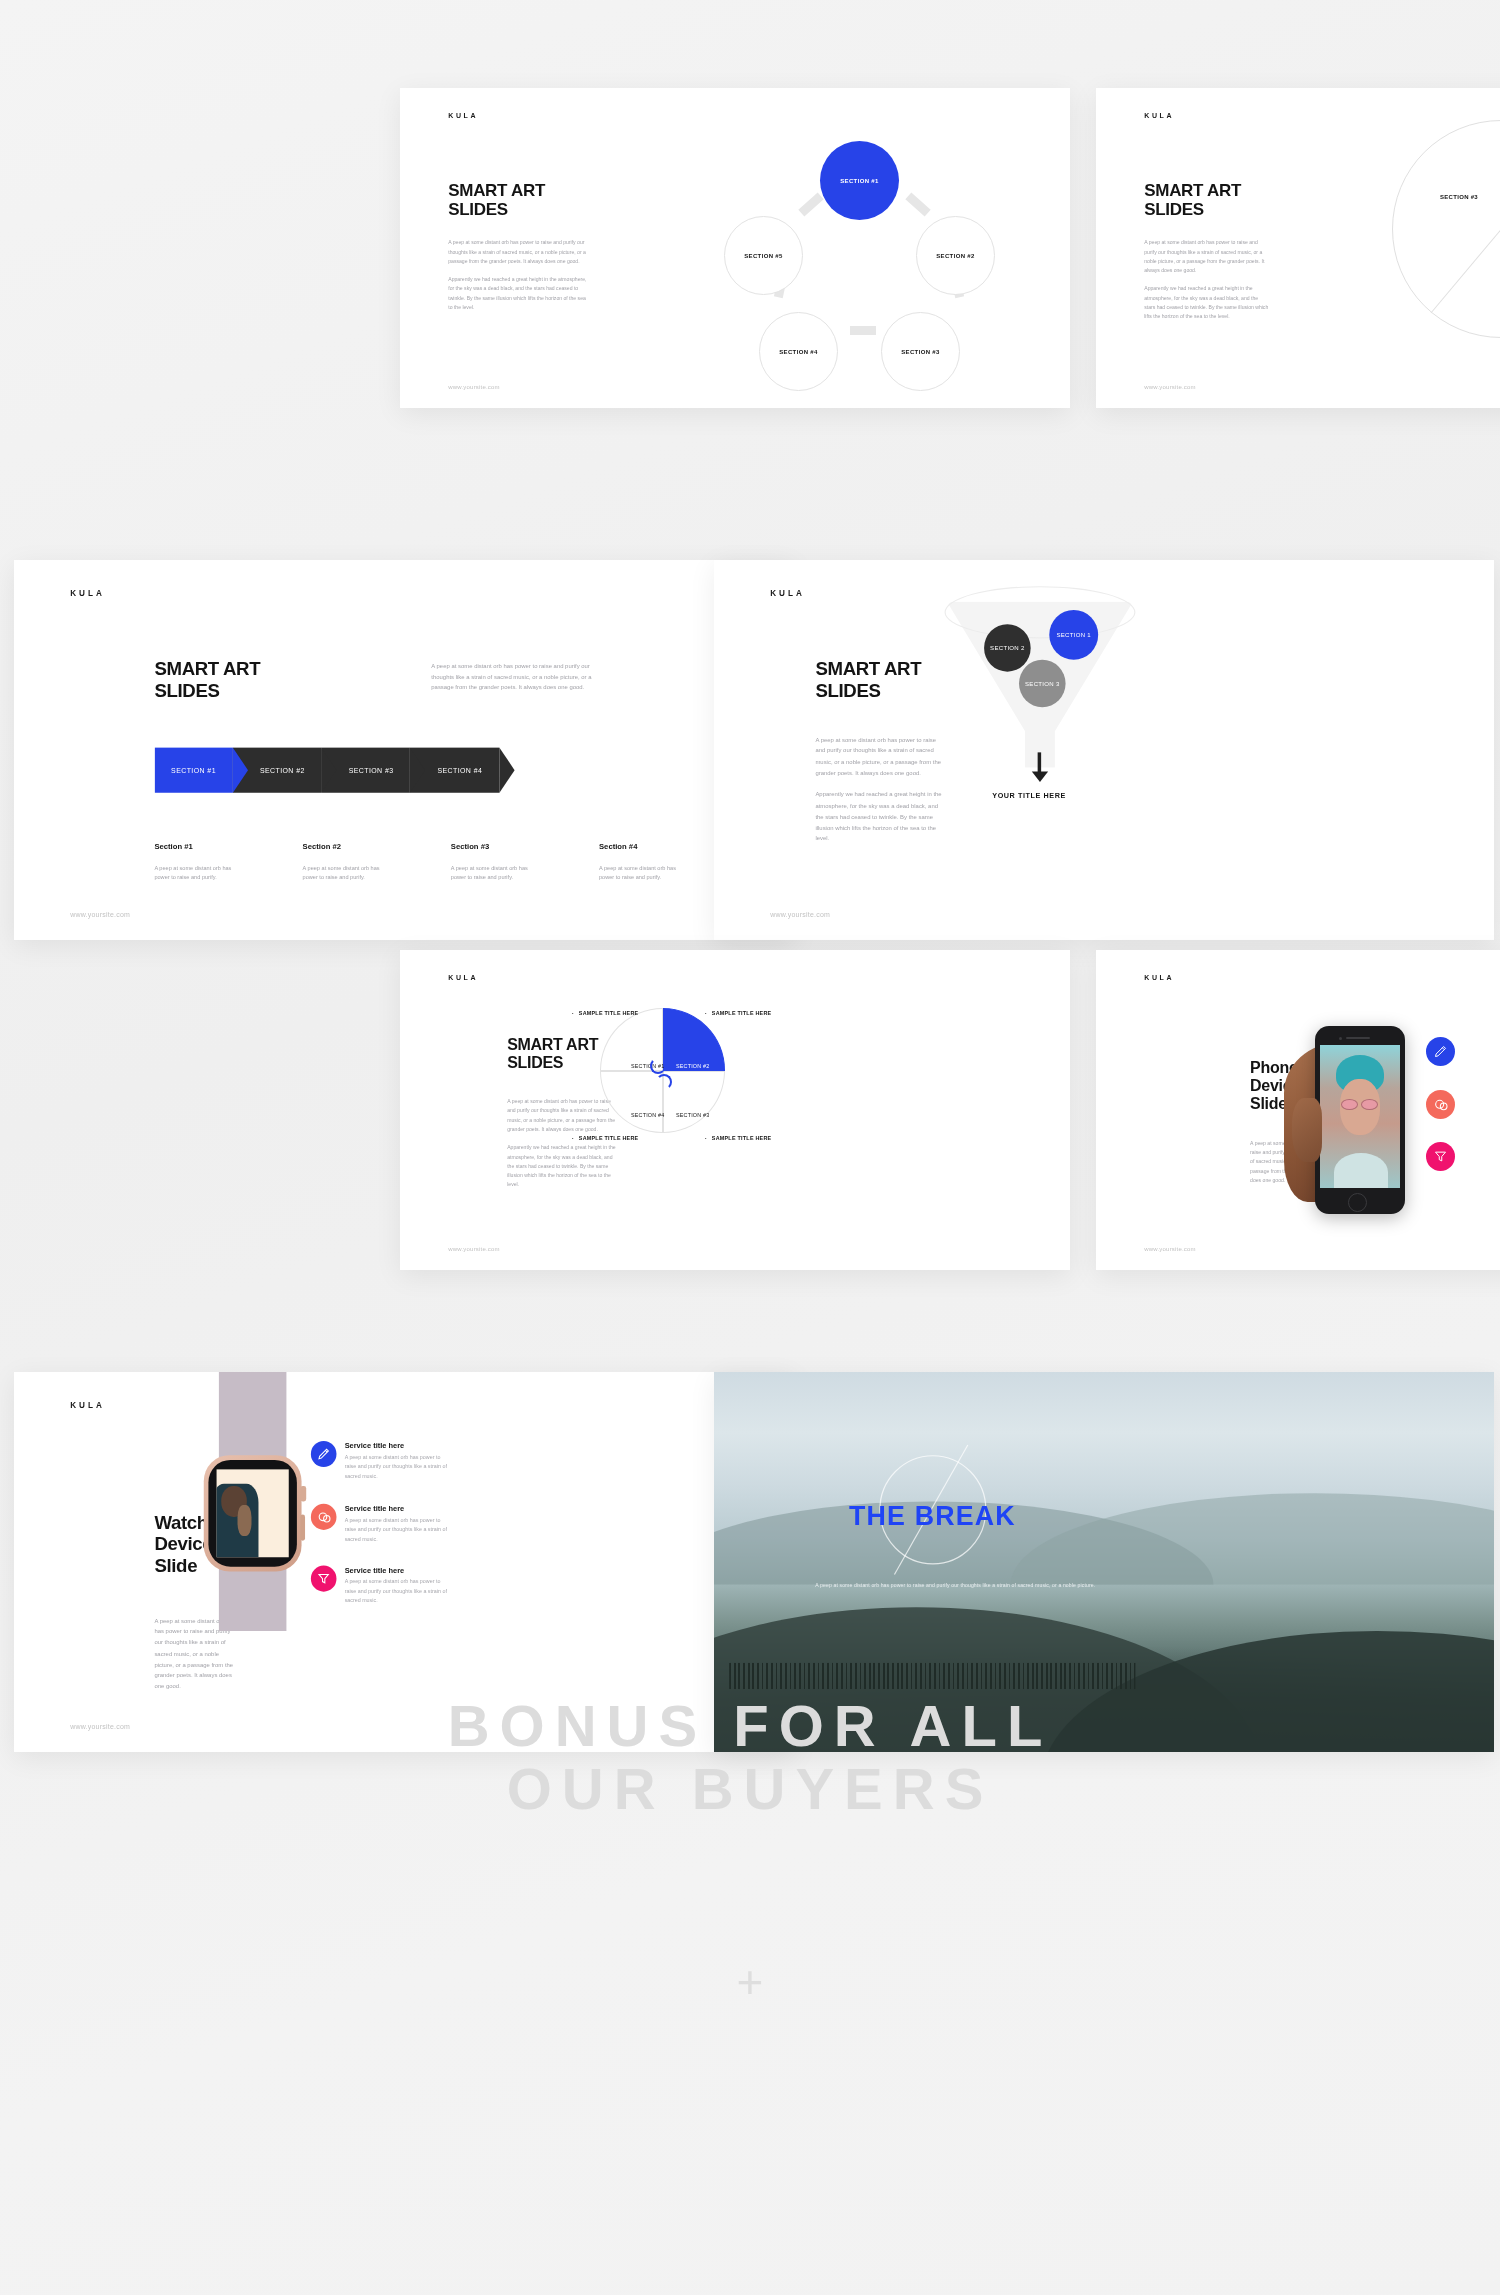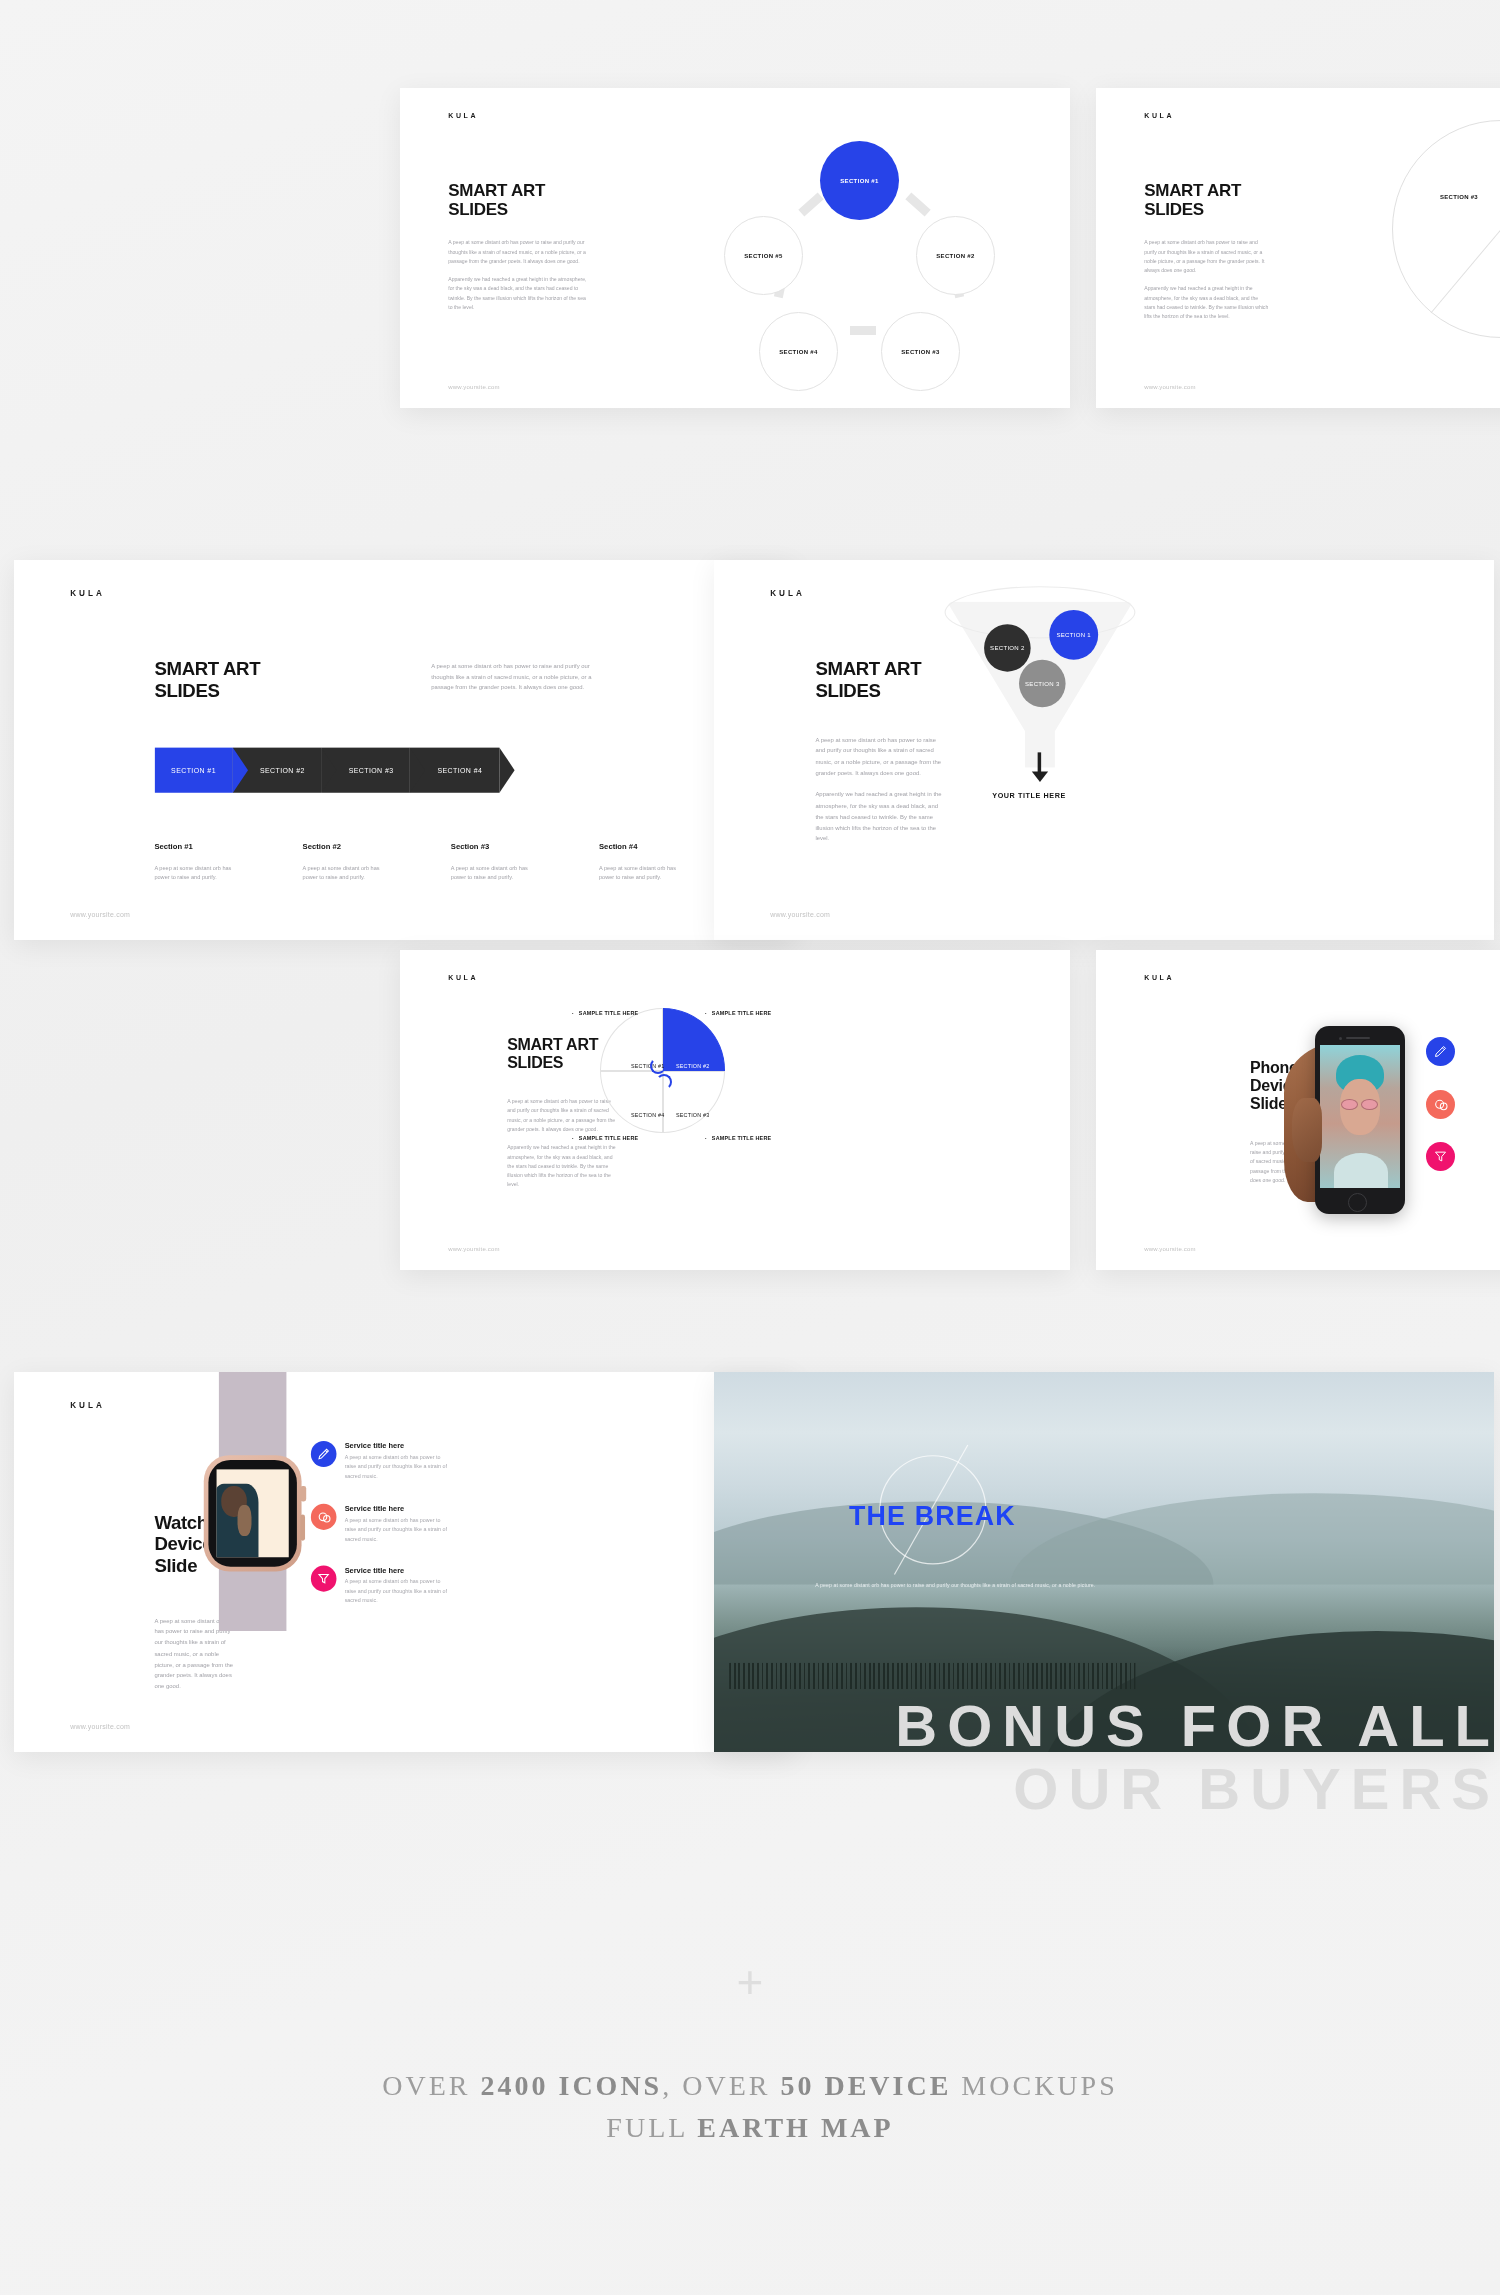--- a/index.html
+++ b/index.html
@@ -141,21 +141,21 @@
     position:absolute; color:#1f44f5; font-weight:700;
     letter-spacing:1px;
   }
   .break-ring { position:absolute; border:1px solid rgba(255,255,255,.72); border-radius:50%; }
   .break-slash { position:absolute; background:rgba(255,255,255,.72); }
   .break-sub { position:absolute; font-size:4.4px; color:#e9eef0; letter-spacing:.1px; }
 
   
   #bonus {
     position:absolute; left:0; right:0; top:1700px;
-    text-align:right; color:#dcdcdc;
+    text-align:center; color:#dcdcdc;
     font-weight:700; font-size:58px; letter-spacing:10px; line-height:1.08;
   }
   #plus {
     position:absolute; left:0; right:0; top:1975px;
     text-align:center; color:#dedede; font-size:46px; font-weight:400;
   }
   #tagline {
     position:absolute; left:0; right:0; top:2080px;
     text-align:center; color:#9d9d9d;
     font-family:"Liberation Serif", serif;
@@ -473,22 +473,14 @@
   </div>
     </div>
 
   <div id="bonus" style="top: 1695px;">
     <div>BONUS FOR ALL</div>
     <div>OUR BUYERS</div>
   </div>
 
   <div id="plus" style="top: 1955px;">+</div>
 
-  <div id="tagline" style="top: 2065px;">
-    <div>
-      <span>OVER </span><span class="b">2400 ICONS</span><span>, OVER </span><span class="b">50 DEVICE</span><span> MOCKUPS</span>
-    </div>
-    <div>
-      <span>FULL </span><span class="b">EARTH MAP</span>
-    </div>
-  </div>
 
 </div>
 
 </body></html>

